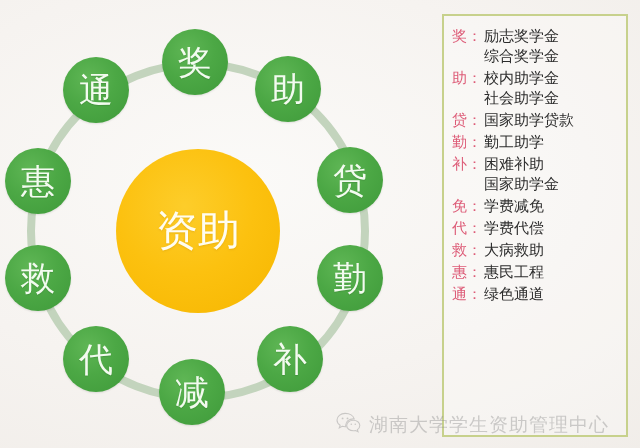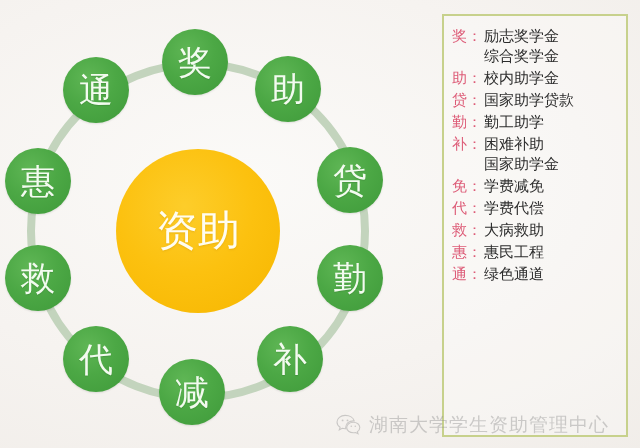--- a/index.html
+++ b/index.html
@@ -109,21 +109,20 @@
     line-height: 20px;
   }
   .legend-vals .v { display: block; white-space: nowrap; }
 
   
   #watermark {
     position: absolute;
     left: 336px;
     top: 412px;
     display: flex;
-    align-items: center;
     opacity: 0.42;
     pointer-events: none;
   }
   #wm-text {
     color: #8f8f8f;
     font-size: 19px;
     letter-spacing: 1px;
     white-space: nowrap;
   }
   #wechat-icon {
@@ -164,20 +163,21 @@
         <div class="legend-key">奖<span class="colon">：</span></div>
         <div class="legend-vals">
           <span class="v">励志奖学金</span>
           <span class="v">综合奖学金</span>
         </div>
       </div>
       <div class="legend-row">
         <div class="legend-key">助<span class="colon">：</span></div>
         <div class="legend-vals">
           <span class="v">校内助学金</span>
+          <span class="v">社会助学金</span>
         </div>
       </div>
       <div class="legend-row">
         <div class="legend-key">贷<span class="colon">：</span></div>
         <div class="legend-vals">
           <span class="v">国家助学贷款</span>
         </div>
       </div>
       <div class="legend-row">
         <div class="legend-key">勤<span class="colon">：</span></div>

